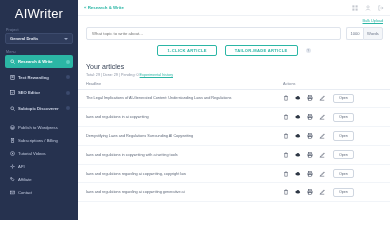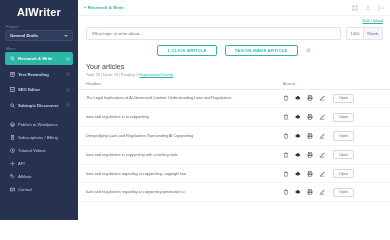--- a/index.html
+++ b/index.html
@@ -16,22 +16,22 @@
     width: 78px; height: 220px;
     background: #26324f;
     flex-shrink: 0;
     padding: 0;
     position: relative;
     overflow: hidden;
   }
   .logo {
     text-align: center;
     color: #ffffff;
-    font-size: 11px;
-    font-weight: bold;
+    font-size: 13px;
+    font-weight: normal;
     letter-spacing: .2px;
     padding: 6px 0 5px 0;
   }
   .sb-label {
     color: #7b88a8;
     font-size: 3.6px;
     padding: 2px 6px 1px 6px;
     letter-spacing: .2px;
   }
   .project-select {

